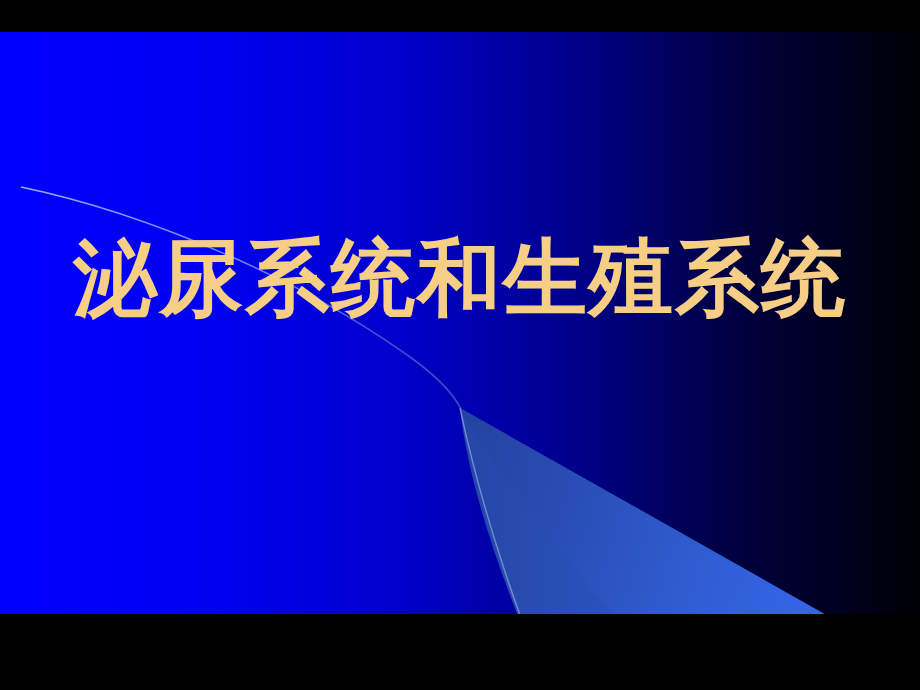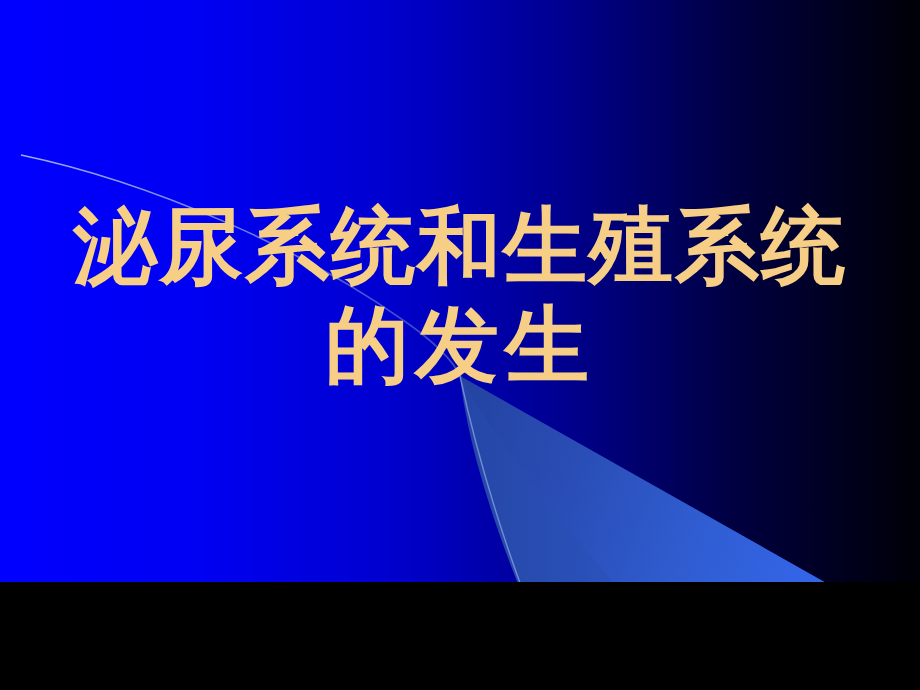--- a/index.html
+++ b/index.html
@@ -9,20 +9,21 @@
   }
   body {
     font-family: "DejaVu Sans", sans-serif;
   }
   #slide {
     position: relative;
     width: 920px;
     height: 582px;
     overflow: hidden;
     background: #0c4a6e;
+    margin-top: 32px;
   }
   #bg-svg {
     position: absolute;
     top: 0;
     left: 0;
     width: 920px;
     height: 690px;
     display: block;
   }
   #title-block {
@@ -108,16 +109,15 @@
                C 480 470, 520 600, 566 690"></path>
 
       <path fill="none" stroke="url(#hairGrad)" stroke-width="1.6" d="M 21 155
                C 150 182, 300 248, 400 318
                C 440 345, 455 365, 461 377"></path>
     </g>
   </svg>
 
   <div id="title-block">
     <span class="title-line line1">泌尿系统和生殖系统</span>
-    <span class="title-line line2">的发生</span>
   </div>
 
 </div>
 
 </body></html>

